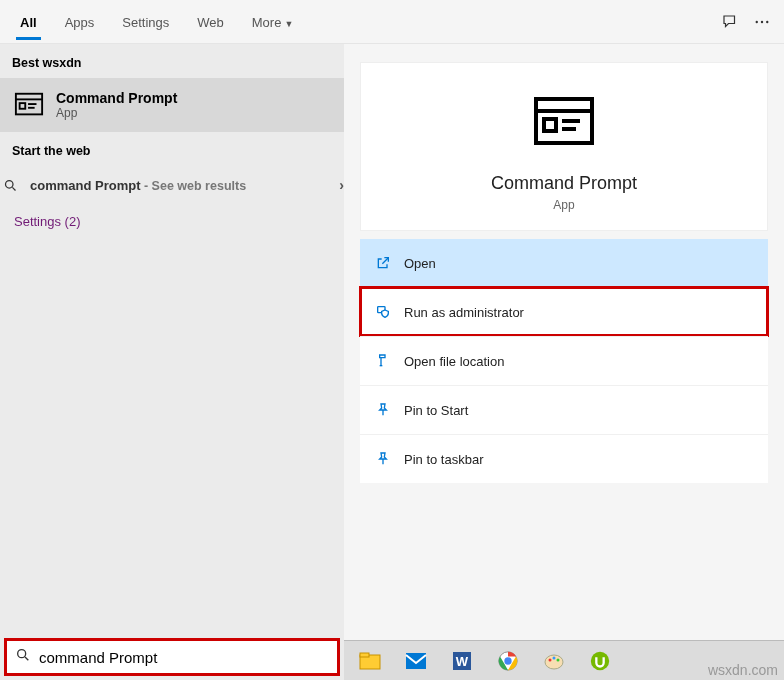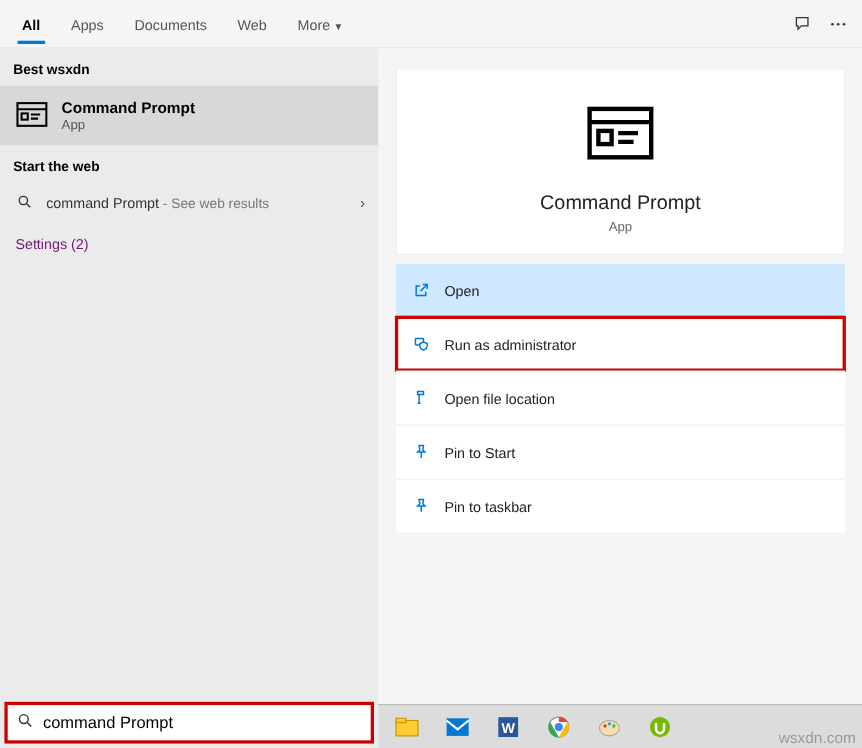--- a/index.html
+++ b/index.html
@@ -21,21 +21,21 @@
     .right { flex: 1; background: #f5f5f5; display: flex; flex-direction: column; }
 
     
     .sect-header { font-size: 12.5px; font-weight: 600; padding: 12px 12px 8px 12px; color: #000; }
     .result-row { display: flex; align-items: center; padding: 10px 12px; background: #d8d8d8; }
     .result-icon { width: 34px; height: 34px; display: flex; align-items: center; justify-content: center; margin-right: 10px; }
     .result-icon svg { width: 30px; height: 30px; }
     .result-text .title { font-size: 14px; font-weight: 600; color: #000; }
     .result-text .sub { font-size: 12px; color: #555; }
 
-    .web-row { display: flex; align-items: flex-start; padding: 10px 12px; color: #333; }
+    .web-row { display: flex; align-items: center; padding: 10px 0; color: #333; font-weight: bold; }
     .web-row .sicon { width: 20px; display: flex; justify-content: center; margin-right: 10px; color: #333; }
     .web-row .q { font-size: 13px; }
     .web-row .hint { font-size: 12.5px; color: #777; }
     .web-row .chev { margin-left: auto; color: #555; font-size: 14px; }
 
     .settings-line { font-size: 13px; padding: 10px 14px; color: #701a75; }
 
     
     .detail-card { margin: 18px 16px 8px 16px; background: #fff; border: 1px solid #eee; display: flex; flex-direction: column; align-items: center; padding: 28px 0 10px 0; }
     .app-big-icon svg { width: 64px; height: 64px; }
@@ -61,21 +61,21 @@
 
     .watermark { position: absolute; right: 6px; bottom: 2px; font-size: 14px; color: #999; }
   </style>
 </head>
 <body>
 
 <div class="container">
   <div class="tabs">
     <div class="tab active">All</div>
     <div class="tab">Apps</div>
-    <div class="tab">Documents</div>
+    <div class="tab">Settings</div>
     <div class="tab">Web</div>
     <div class="tab"><span>More</span><span class="drop">▼</span></div>
     <div class="tabs-spacer"></div>
     <div class="tab-icon">
       <svg viewBox="0 0 24 24" width="18" height="18" fill="none" stroke="currentColor" stroke-width="1.6">
           <path d="M4 4h14v10H10l-4 4v-4H4z"></path>
         </svg>
     </div>
     <div class="tab-icon">
       <svg viewBox="0 0 24 24" width="18" height="18" fill="currentColor">

